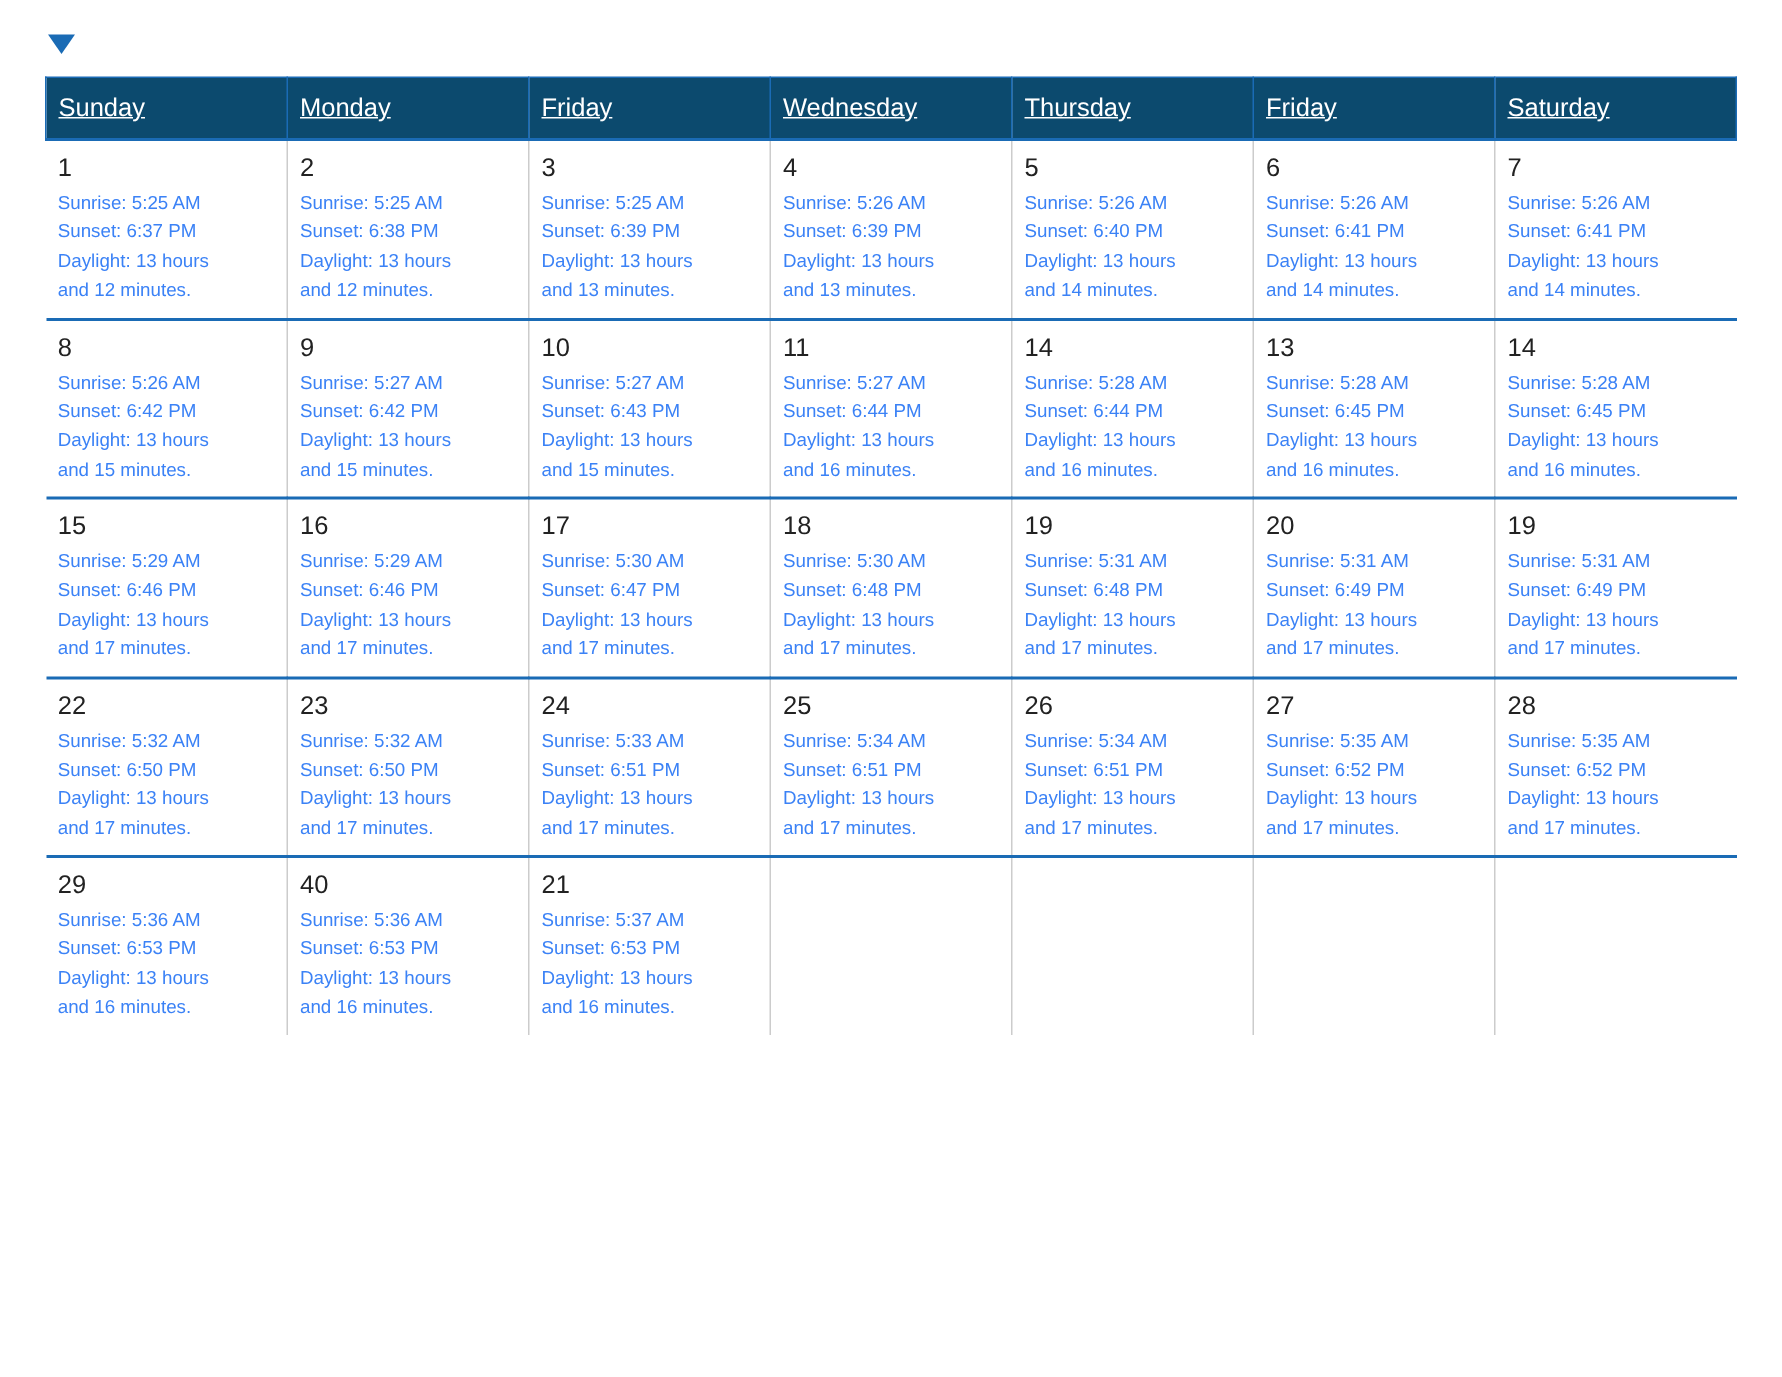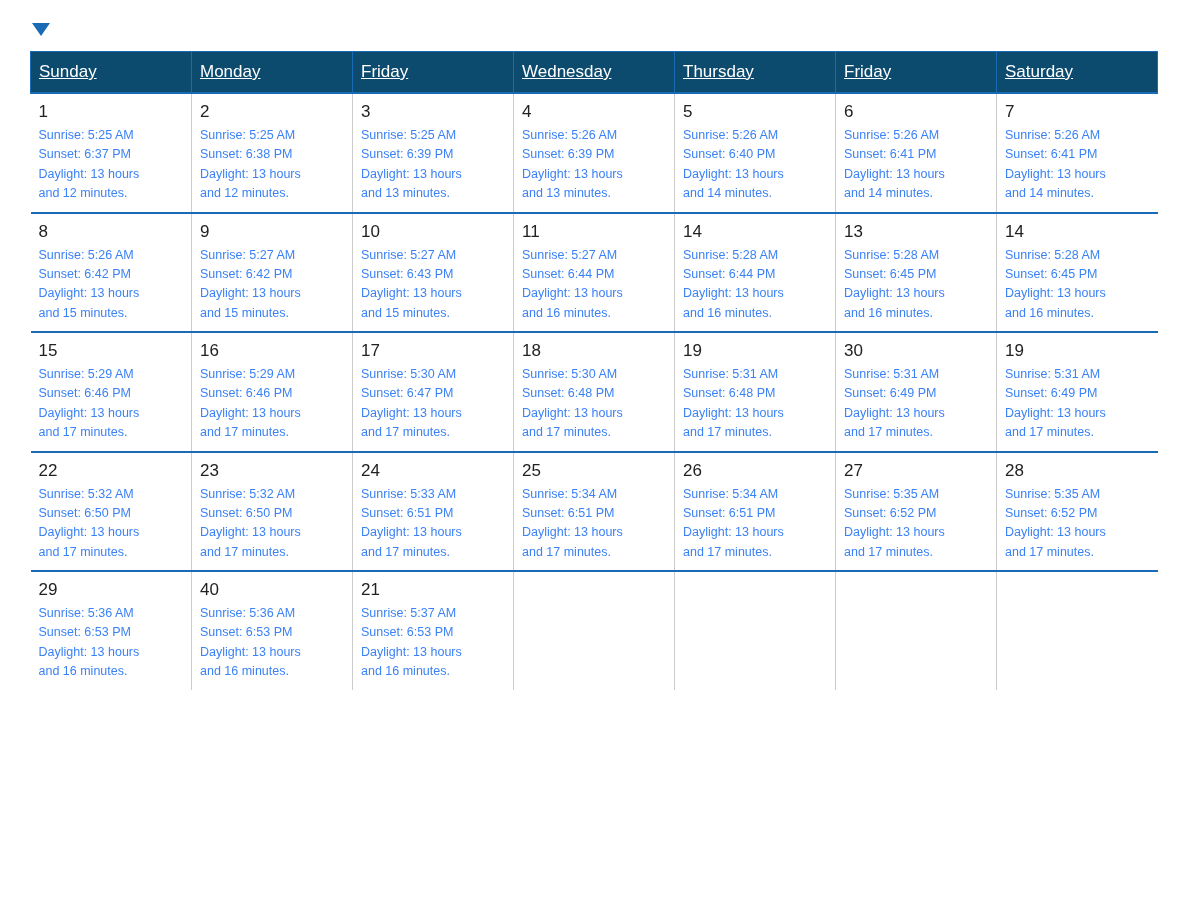--- a/index.html
+++ b/index.html
@@ -308,21 +308,21 @@
         <td>
         <span class="day-number">19</span>
         <div class="day-info">
           Sunrise: 5:31 AM<br>
           Sunset: 6:48 PM<br>
           Daylight: 13 hours<br>
           and 17 minutes.
         </div>
       </td>
         <td>
-        <span class="day-number">30</span>
+        <span class="day-number">20</span>
         <div class="day-info">
           Sunrise: 5:31 AM<br>
           Sunset: 6:49 PM<br>
           Daylight: 13 hours<br>
           and 17 minutes.
         </div>
       </td>
         <td>
         <span class="day-number">19</span>
         <div class="day-info">

